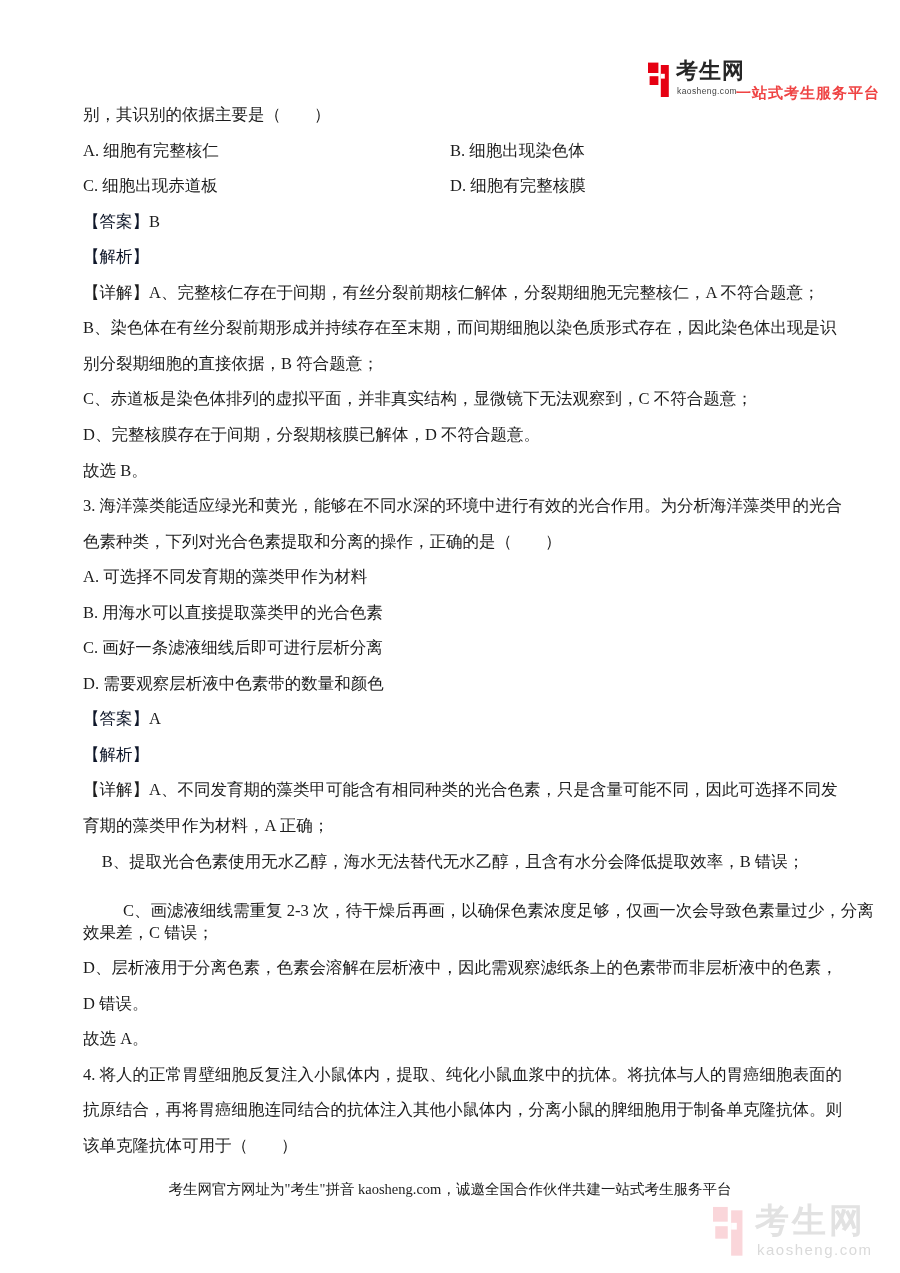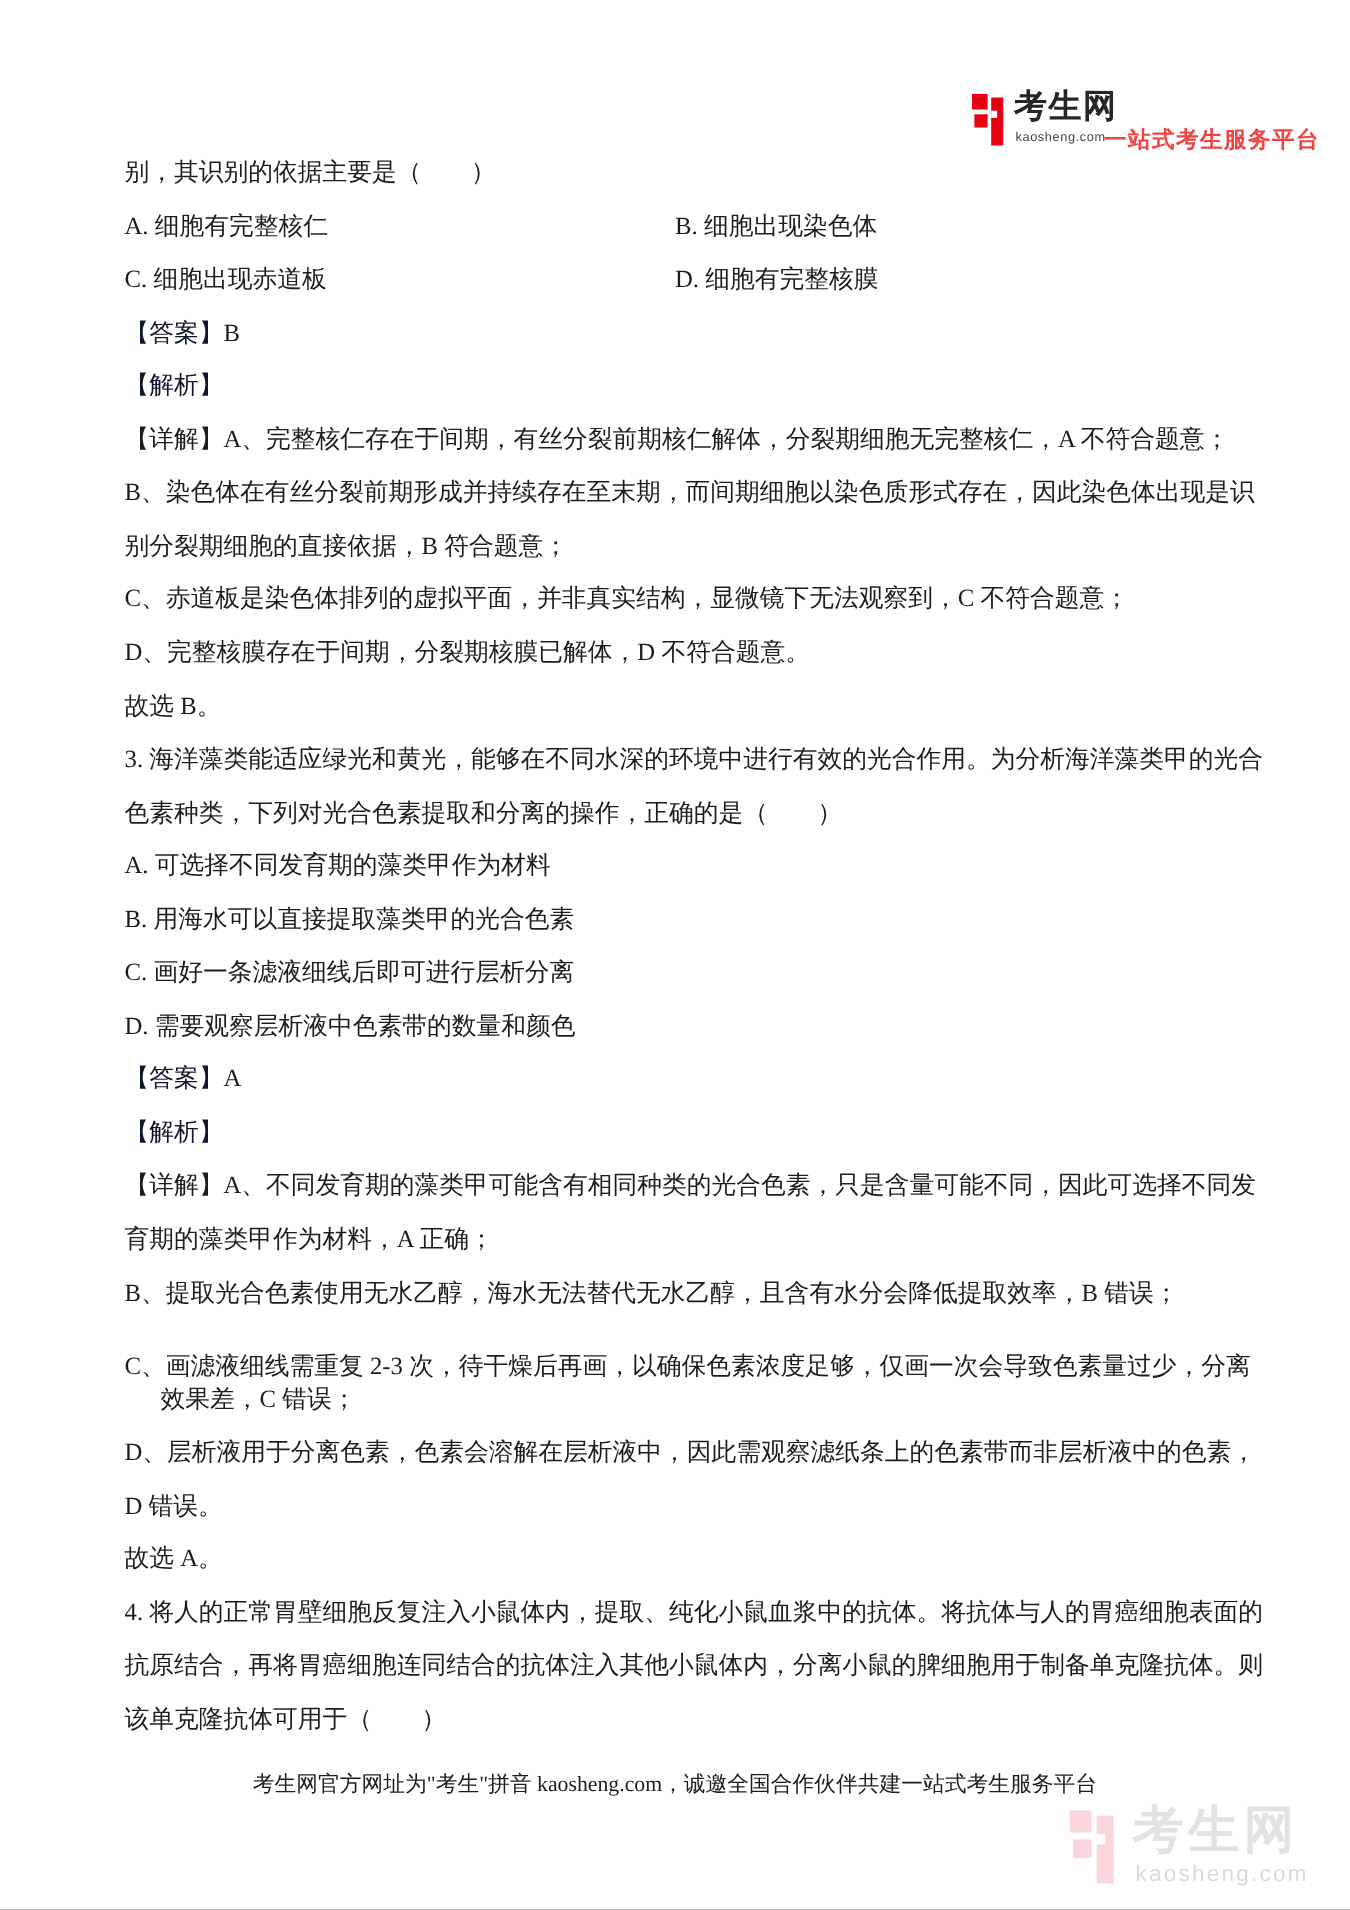--- a/index.html
+++ b/index.html
@@ -87,23 +87,23 @@
       <div class="doc-line" style="top: 494.05px;">3. 海洋藻类能适应绿光和黄光，能够在不同水深的环境中进行有效的光合作用。为分析海洋藻类甲的光合</div>
       <div class="doc-line" style="top: 529.6px;">色素种类，下列对光合色素提取和分离的操作，正确的是（　　）</div>
       <div class="doc-line" style="top: 565.15px;">A. 可选择不同发育期的藻类甲作为材料</div>
       <div class="doc-line" style="top: 600.7px;">B. 用海水可以直接提取藻类甲的光合色素</div>
       <div class="doc-line" style="top: 636.25px;">C. 画好一条滤液细线后即可进行层析分离</div>
       <div class="doc-line" style="top: 671.8px;">D. 需要观察层析液中色素带的数量和颜色</div>
       <div class="doc-line" style="top: 707.35px;"><span class="blue">【答案】</span><span>A</span></div>
       <div class="doc-line" style="top: 742.9px;"><span class="blue">【解析】</span></div>
       <div class="doc-line" style="top: 778.45px;">【详解】A、不同发育期的藻类甲可能含有相同种类的光合色素，只是含量可能不同，因此可选择不同发</div>
       <div class="doc-line" style="top: 814px;">育期的藻类甲作为材料，A 正确；</div>
-      <div class="doc-line" style="top: 849.55px;">B、提取光合色素使用无水乙醇，海水无法替代无水乙醇，且含有水分会降低提取效率，B 错误；</div>
-      <div class="doc-line" style="top: 899px;">C、画滤液细线需重复 2-3 次，待干燥后再画，以确保色素浓度足够，仅画一次会导致色素量过少，分离</div>
-      <div class="doc-line" style="top: 920.65px; margin-left: 24px;">效果差，C 错误；</div>
+      <div class="doc-line" style="top: 849.55px; text-align: center;">B、提取光合色素使用无水乙醇，海水无法替代无水乙醇，且含有水分会降低提取效率，B 错误；</div>
+      <div class="doc-line" style="top: 899px; margin-left: 40px;">C、画滤液细线需重复 2-3 次，待干燥后再画，以确保色素浓度足够，仅画一次会导致色素量过少，分离</div>
+      <div class="doc-line" style="top: 920.65px;">效果差，C 错误；</div>
       <div class="doc-line" style="top: 956.2px;">D、层析液用于分离色素，色素会溶解在层析液中，因此需观察滤纸条上的色素带而非层析液中的色素，</div>
       <div class="doc-line" style="top: 991.75px;">D 错误。</div>
       <div class="doc-line" style="top: 1027.3px;">故选 A。</div>
       <div class="doc-line" style="top: 1062.85px;">4. 将人的正常胃壁细胞反复注入小鼠体内，提取、纯化小鼠血浆中的抗体。将抗体与人的胃癌细胞表面的</div>
       <div class="doc-line" style="top: 1098.4px;">抗原结合，再将胃癌细胞连同结合的抗体注入其他小鼠体内，分离小鼠的脾细胞用于制备单克隆抗体。则</div>
       <div class="doc-line" style="top: 1133.95px;">该单克隆抗体可用于（　　）</div>
     </div>
 
   <div class="footer-note">考生网官方网址为"考生"拼音 kaosheng.com，诚邀全国合作伙伴共建一站式考生服务平台</div>
 

